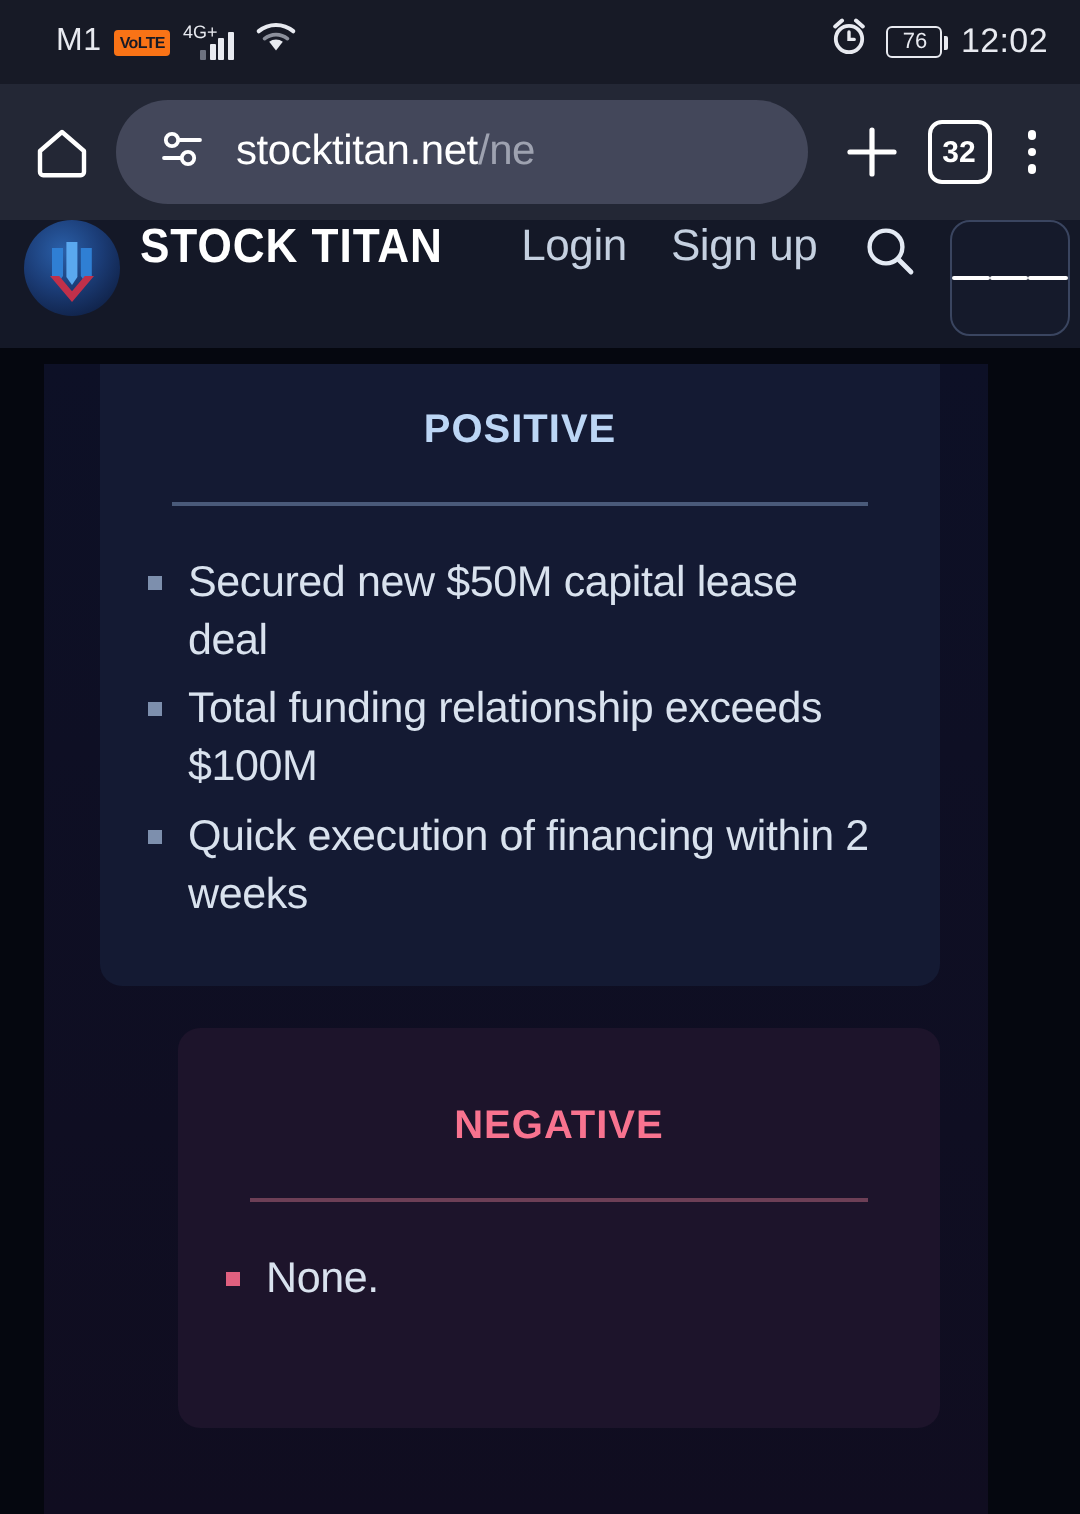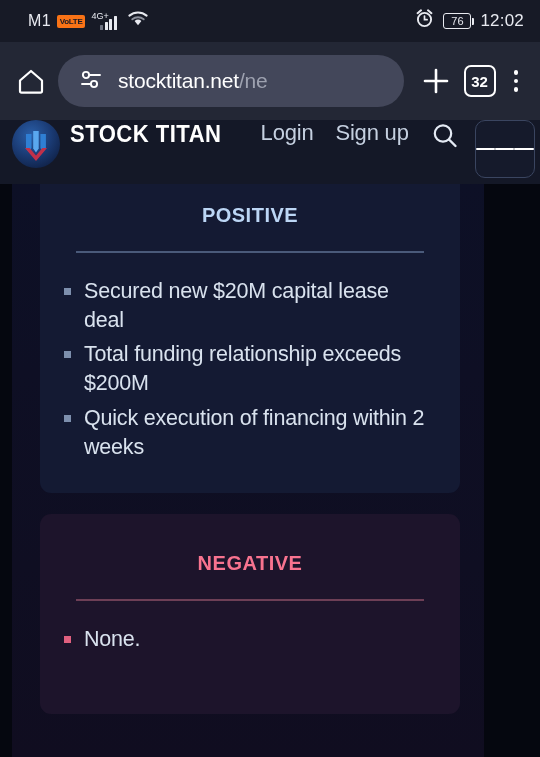--- a/index.html
+++ b/index.html
@@ -39,21 +39,21 @@
     justify-content:center; font-size:11px; position:relative; color:#e8eaf0;
   }
   .battery::after{
     content:""; position:absolute; right:-4px; top:4px;
     width:2.5px; height:7px; background:#e8eaf0; border-radius:0 1px 1px 0;
   }
   .clock{ font-size:17px; letter-spacing:.2px;}
 
   
   .browserbar{
-    height:78px; background:#232735;
+    height:68px; background:#232735;
     display:flex; align-items:center; padding:0 14px; gap:10px;
   }
   .urlpill{
     flex:1; height:52px; background:#43475a; border-radius:26px;
     display:flex; align-items:center; padding:0 20px; gap:14px;
     min-width:0; margin-right:4px;
   }
   .urltext{
     font-size:21px; color:#fff; white-space:nowrap; overflow:hidden;
     letter-spacing:-.2px;
@@ -94,31 +94,31 @@
     margin-left:14px; margin-right:-16px; background:#151a2b; flex:none;
   }
   .hamburger span{ display:block; width:26px; height:2.4px; background:#fff; margin:3.5px 0; border-radius:1px;}
 
   
   .pagewrap{
     position:absolute; top:182px; left:0; width:540px; height:575px;
     background:#05070f; overflow:hidden;
   }
   .pagecol{
-    position:absolute; left:12px; width:472px; top:0; bottom:0;
+    position:absolute; left:22px; width:472px; top:0; bottom:0;
     background:linear-gradient(180deg,#0d1026 0%,#100d20 100%);
   }
   .inner{ position:absolute; left:28px; right:24px; top:0;}
 
   .card{ border-radius:11px; padding:0 0 26px; position:relative;}
   .card.positive{
     background:#141a33; margin-top:-16px; padding-top:30px;
   }
   .card.negative{
-    background:#1d142b; margin-top:21px; padding-top:30px; min-height:200px;
+    background:#1d142b; margin-top:21px; padding-top:30px; min-height:200px;margin-left:39px;
   }
   .card-title{
     text-align:center;
     font-family:"Liberation Sans Narrow","Liberation Sans",sans-serif;
     font-weight:bold; font-size:29px; letter-spacing:.5px;
     font-variant:small-caps; text-transform:lowercase;
   }
   .card.positive .card-title{ color:#bcd6f5;}
   .card.negative .card-title{ color:#f8738f;}
   .divider{ height:1.6px; margin:22px 36px 0;}
@@ -243,22 +243,22 @@
 </div>
 
 <div class="pagewrap">
   <div class="pagecol">
     <div class="inner">
 
       <div class="card positive">
         <div class="card-title">Positive</div>
         <div class="divider"></div>
         <ul class="bullets">
-          <li>Secured new $20M capital lease deal</li>
-          <li>Total funding relationship exceeds $200M</li>
+          <li>Secured new $50M capital lease deal</li>
+          <li>Total funding relationship exceeds $100M</li>
           <li>Quick execution of financing within 2 weeks</li>
         </ul>
       </div>
 
       <div class="card negative">
         <div class="card-title">Negative</div>
         <div class="divider"></div>
         <ul class="bullets">
           <li>None.</li>
         </ul>

